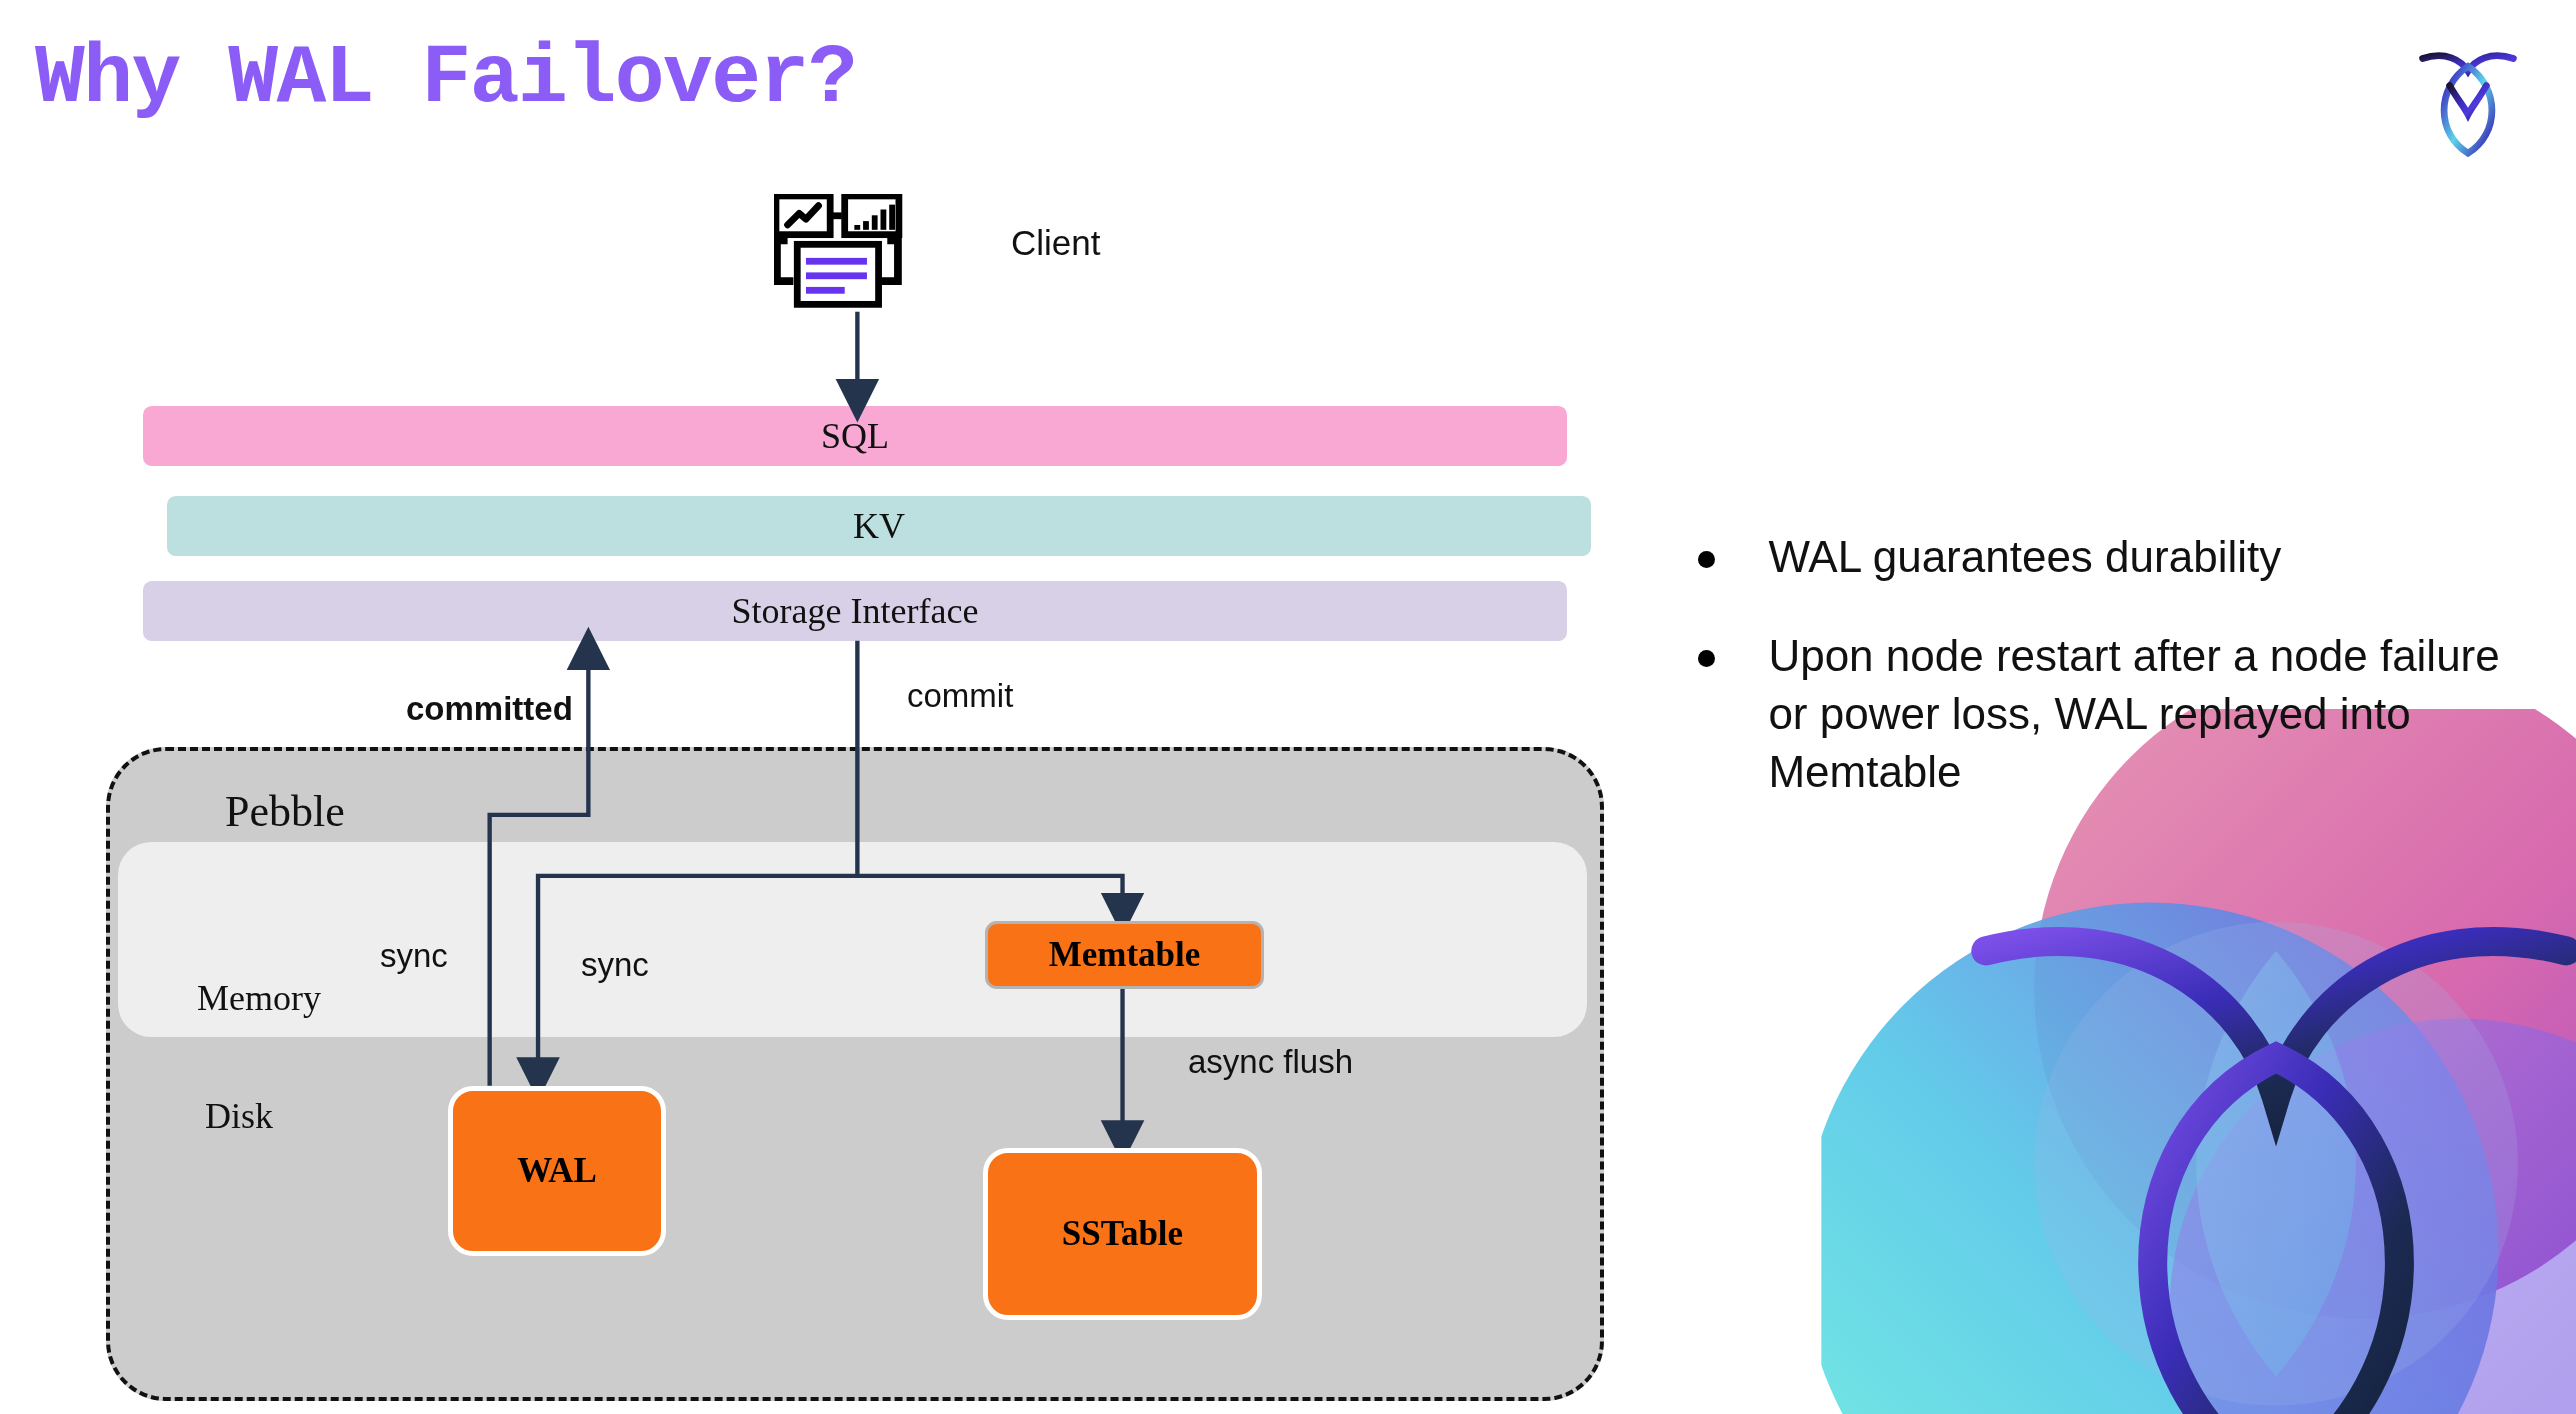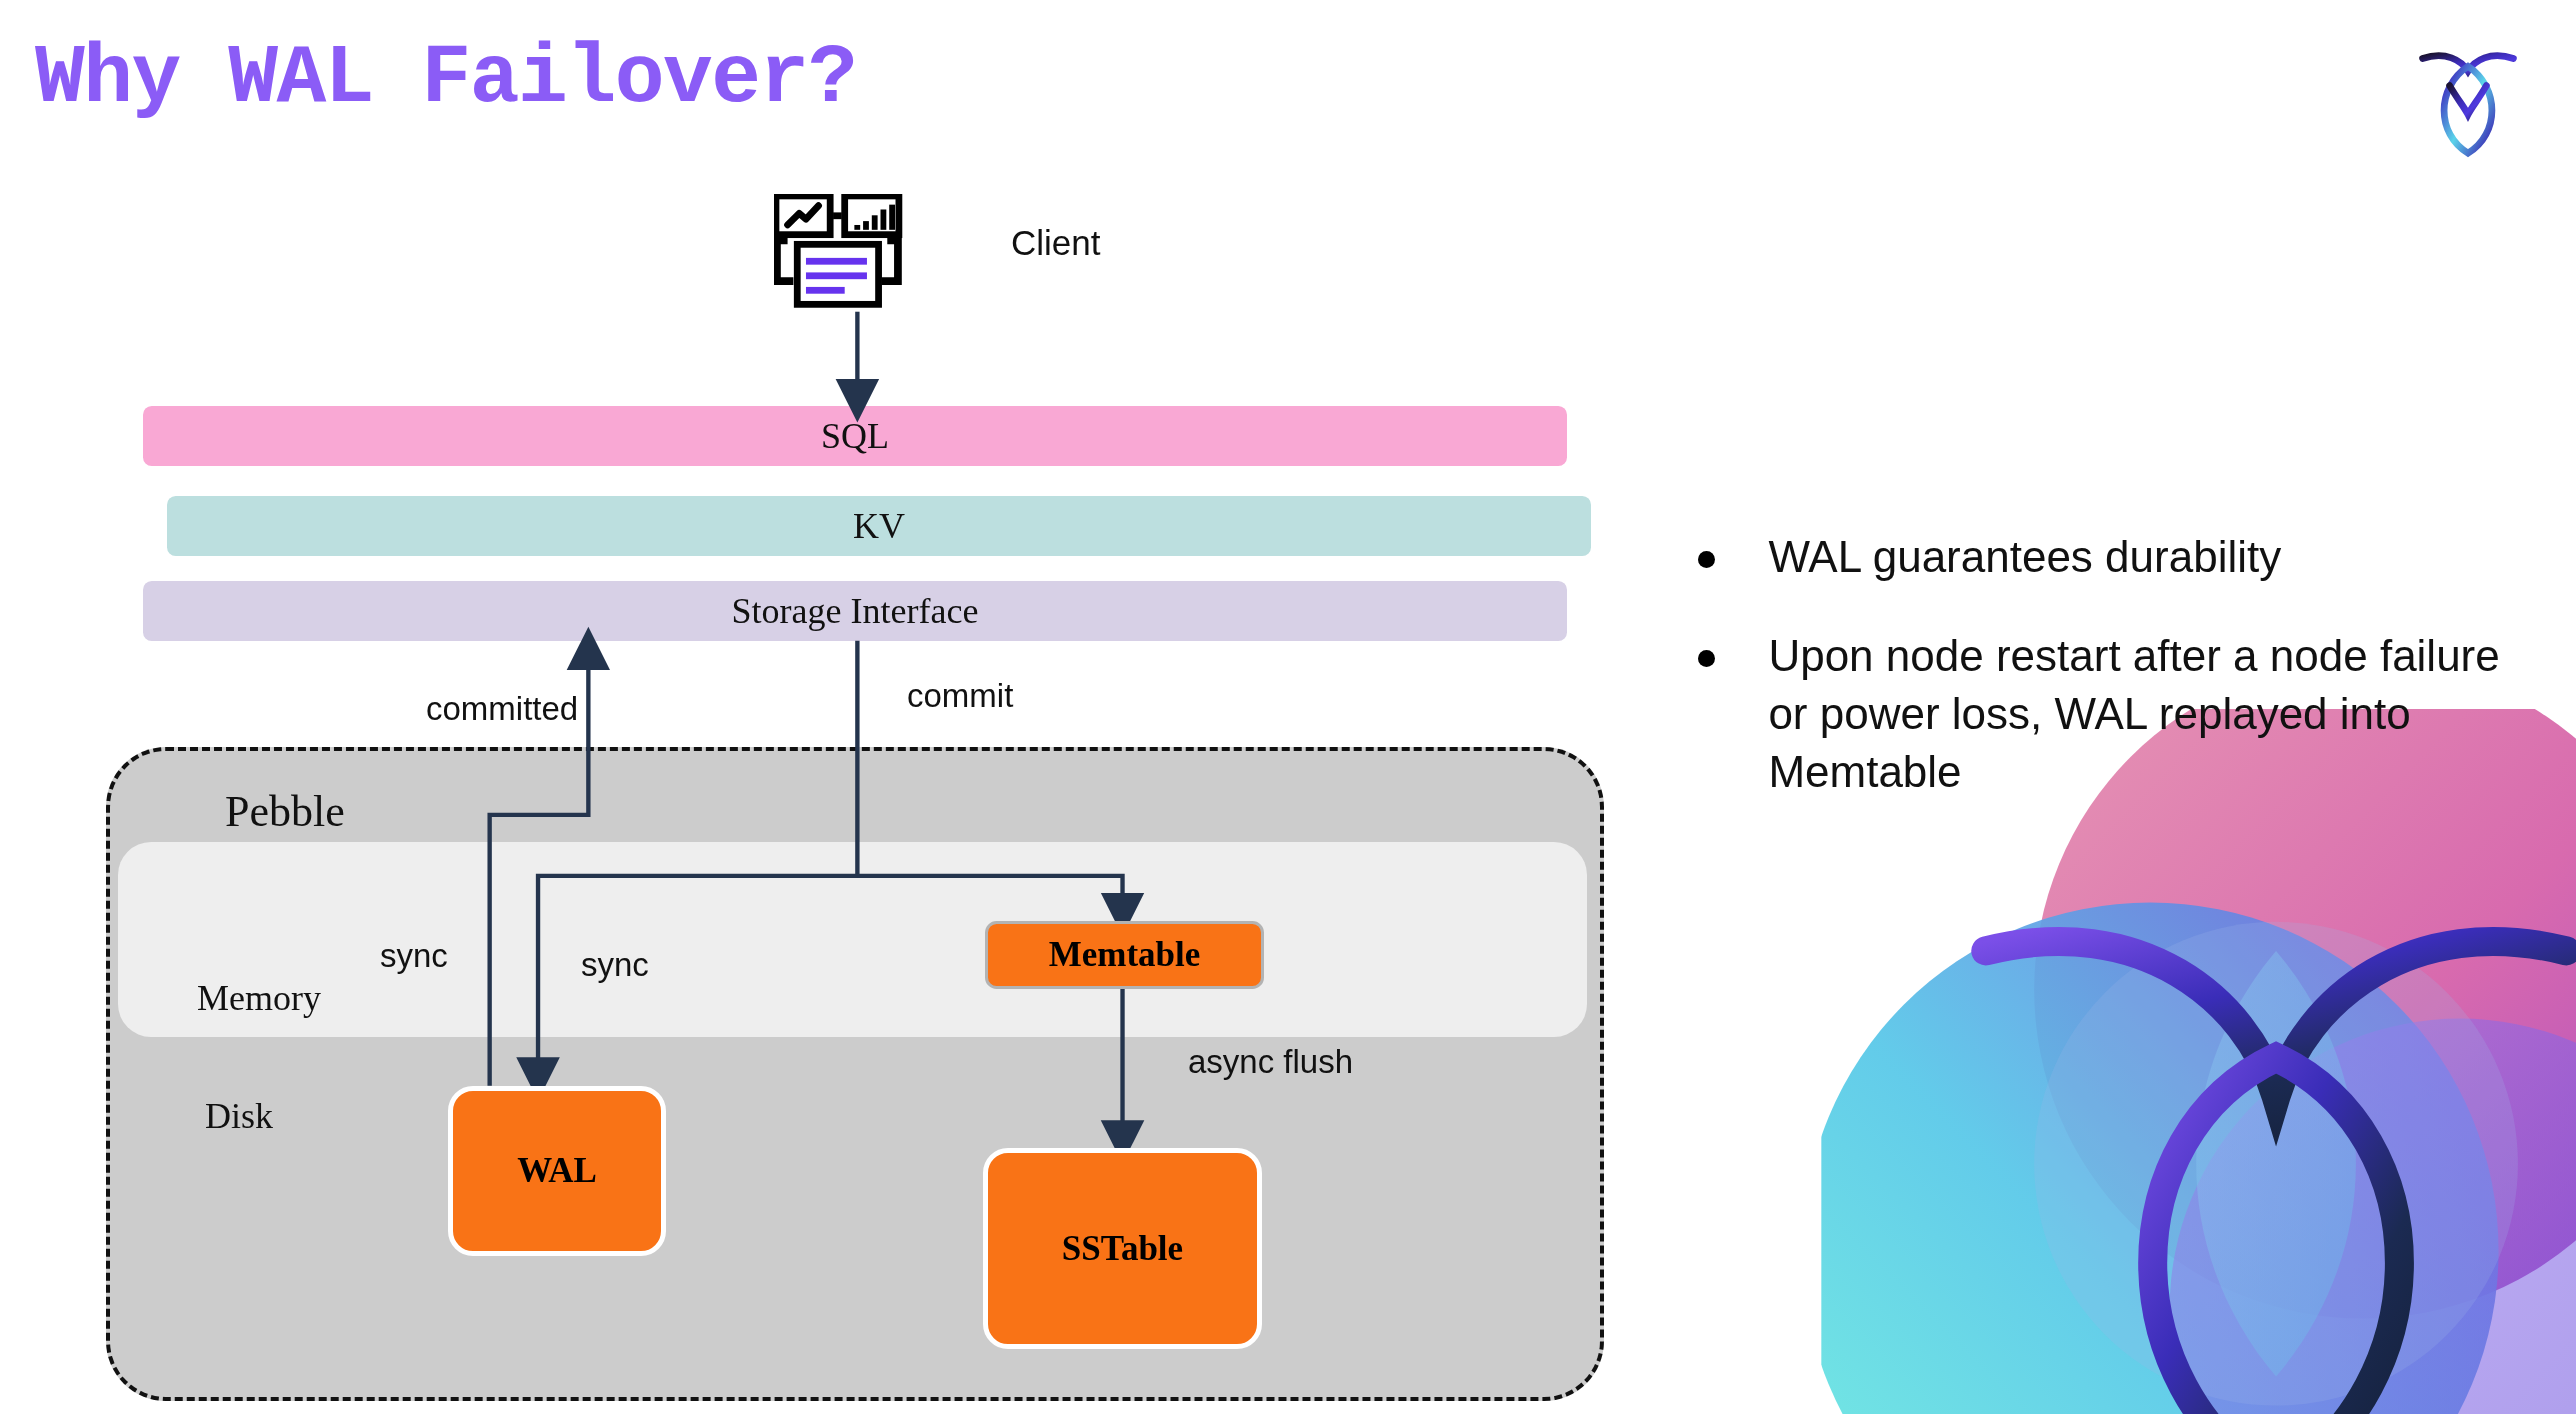--- a/index.html
+++ b/index.html
@@ -130,21 +130,21 @@
   }
   #node-wal {
     left: 448px; top: 1086px;
     width: 218px; height: 170px;
     border: 5.8px solid #ffffff;
     border-radius: 25px;
     font-size: 35px;
   }
   #node-sstable {
     left: 983px; top: 1148px;
-    width: 279px; height: 201px;
+    width: 279px; height: 172px;
     border: 5.8px solid #ffffff;
     border-radius: 25px;
     font-size: 35px;
   }
 
   
   #wires {
     position: absolute;
     left: 0; top: 0;
     width: 2576px; height: 1415px;
@@ -152,21 +152,21 @@
   }
 
   
   .edge-label {
     position: absolute;
     font-family: "Liberation Sans", "DejaVu Sans", sans-serif;
     font-size: 33px;
     color: #111;
     white-space: nowrap;
   }
-  #lbl-committed  { left: 426px;  top: 690px; }
+  #lbl-committed  { left: 406px;  top: 690px; font-weight: bold; }
   #lbl-commit     { left: 907px;  top: 677px; }
   #lbl-sync-1     { left: 380px;  top: 937px; }
   #lbl-sync-2     { left: 581px;  top: 946px; }
   #lbl-asyncflush { left: 1188px; top: 1043px; }
 
   
   #bullets {
     position: absolute;
     left: 1698px; top: 528px;
     width: 823px;

